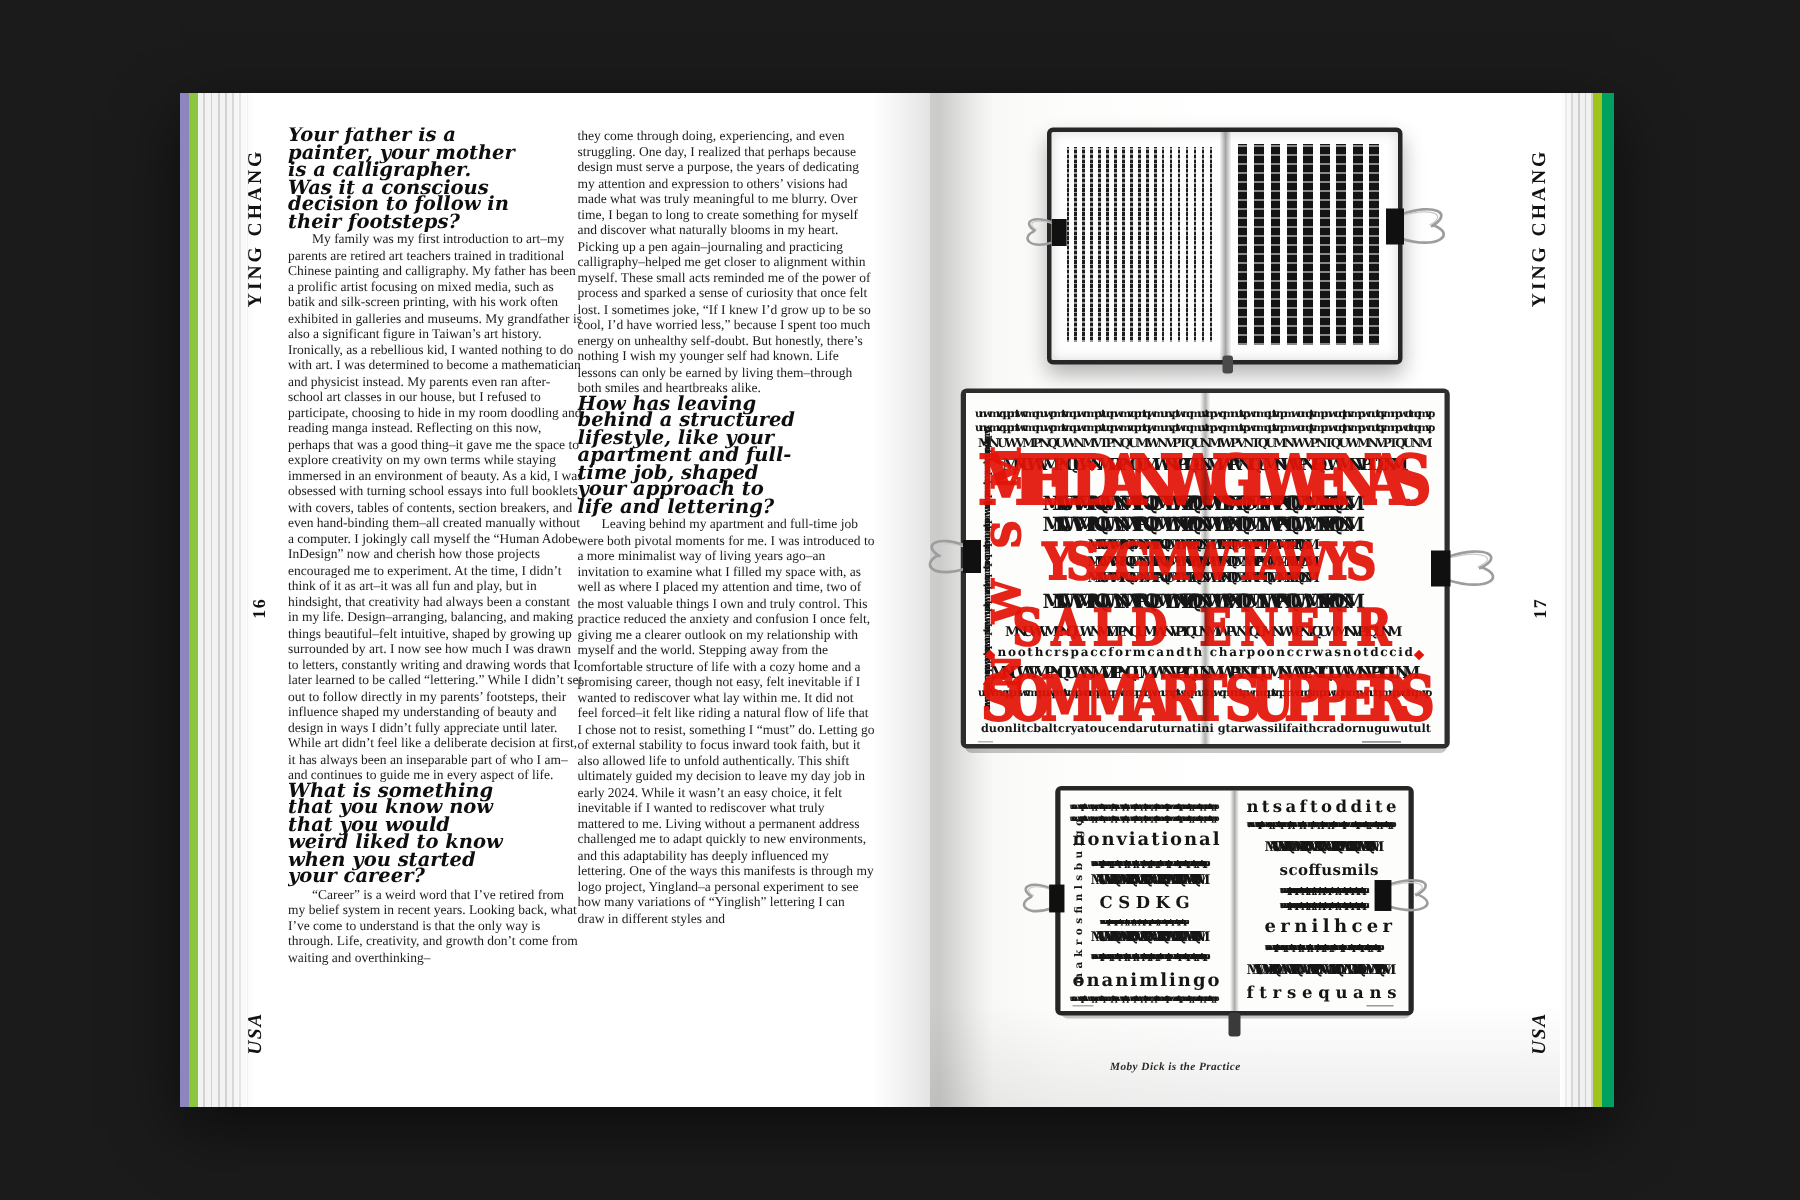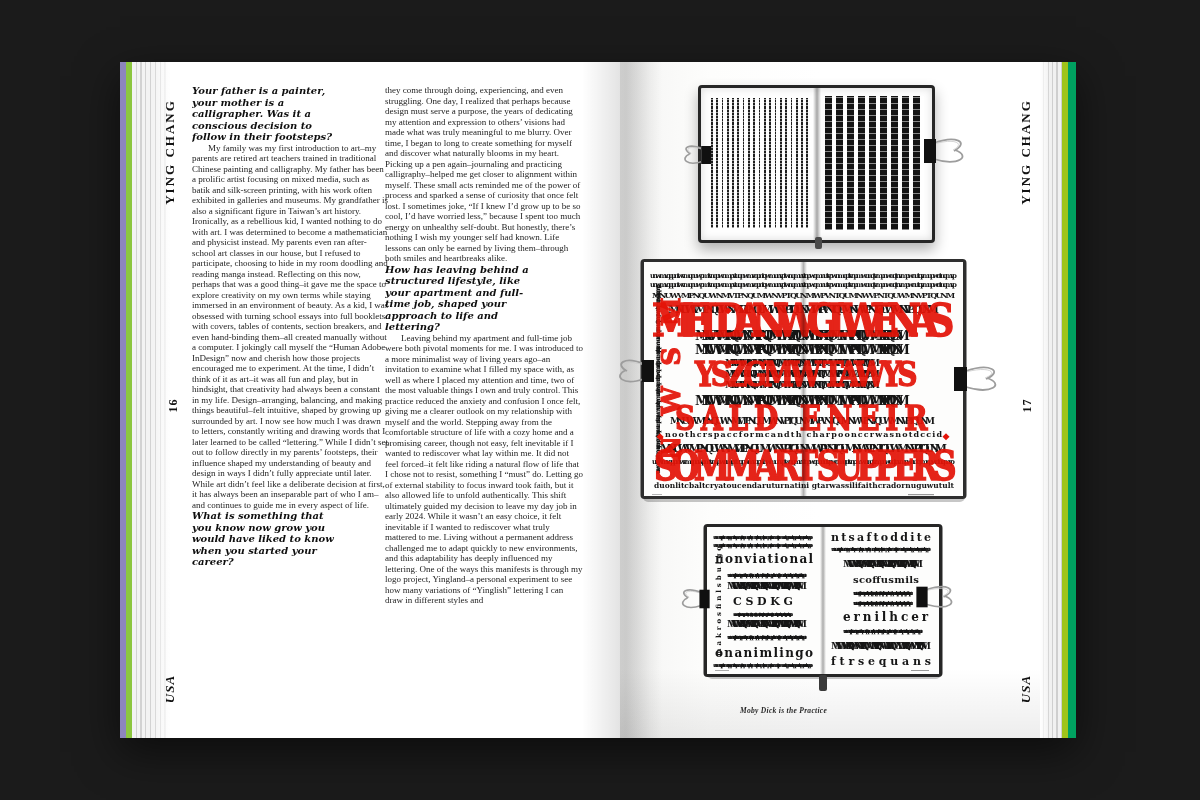--- a/index.html
+++ b/index.html
@@ -23,21 +23,21 @@
   .vt{position:absolute;display:flex;align-items:center;justify-content:center;color:#121212;}
   .vt>span{transform:rotate(-90deg);white-space:nowrap;display:block;}
   .vt-name>span{font-weight:700;font-size:13px;letter-spacing:2px;}
   .vt-num>span{font-weight:700;font-size:12px;letter-spacing:1px;}
   .vt-usa>span{font-weight:700;font-style:italic;font-size:13px;letter-spacing:1px;}
   
   .col{position:absolute;top:23px;width:197px;height:629px;overflow:hidden;
        font-size:9px;line-height:10.5px;color:#1d1d1d;}
   .col p{margin:0;}
   .q{font-family:"DejaVu Serif",serif;font-style:italic;font-weight:700;
-     font-size:10px;line-height:11.5px;width:152px;color:#0e0e0e;margin-bottom:2px;}
+     font-size:13px;line-height:11.5px;width:152px;color:#0e0e0e;margin-bottom:2px;}
   .mt{margin-top:12px;}
   .ind{text-indent:16px;}
   
   .photo{position:absolute;left:500px;top:0;width:420px;height:676px;
       background:linear-gradient(90deg,#e7e7e6 0,#f7f7f6 30px,#fdfdfc 90px,#ffffff 200px);}
   .photo:after{content:"";position:absolute;left:0;right:0;bottom:0;height:70px;
       background:linear-gradient(0deg,rgba(0,0,0,.07),rgba(0,0,0,0));}
   .gutter{position:absolute;left:462px;top:0;width:80px;height:676px;
       background:linear-gradient(90deg,rgba(0,0,0,0),rgba(0,0,0,.10) 45%,rgba(40,40,40,.16) 55%,rgba(0,0,0,0));}
   
@@ -86,21 +86,22 @@
     <div class="vt vt-num" style="left:42px;top:328px;width:22px;height:30px;">
         <span>16</span>
       </div>
     <div class="vt vt-usa" style="left:38px;top:604px;width:24px;height:46px;">
         <span>USA</span>
       </div>
 
     <div class="col" style="left:72px;">
       <p class="q">Your father is a painter, your mother is a calligrapher. Was it a conscious decision to follow in their footsteps?</p>
       <p class="ind">My family was my first introduction to art–my parents are retired art teachers trained in traditional Chinese painting and calligraphy. My father has been a prolific artist focusing on mixed media, such as batik and silk-screen printing, with his work often exhibited in galleries and museums. My grandfather is also a significant figure in Taiwan’s art history. Ironically, as a rebellious kid, I wanted nothing to do with art. I was determined to become a mathematician and physicist instead. My parents even ran after-school art classes in our house, but I refused to participate, choosing to hide in my room doodling and reading manga instead. Reflecting on this now, perhaps that was a good thing–it gave me the space to explore creativity on my own terms while staying immersed in an environment of beauty. As a kid, I was obsessed with turning school essays into full booklets with covers, tables of contents, section breakers, and even hand-binding them–all created manually without a computer. I jokingly call myself the “Human Adobe InDesign” now and cherish how those projects encouraged me to experiment. At the time, I didn’t think of it as art–it was all fun and play, but in hindsight, that creativity had always been a constant in my life. Design–arranging, balancing, and making things beautiful–felt intuitive, shaped by growing up surrounded by art. I now see how much I was drawn to letters, constantly writing and drawing words that I later learned to be called “lettering.” While I didn’t set out to follow directly in my parents’ footsteps, their influence shaped my understanding of beauty and design in ways I didn’t fully appreciate until later. While art didn’t feel like a deliberate decision at first, it has always been an inseparable part of who I am–and continues to guide me in every aspect of life.</p>
-      <p class="q mt">What is something that you know now grow you would have liked to know when you started your career?</p>
+      <p class="q mt">What is something that you know now that you would weird liked to know when you started your career?</p>
+      <p class="ind">“Career” is a weird word that I’ve retired from my belief system in recent years. Looking back, what I’ve come to understand is that the only way is through. Life, creativity, and growth don’t come from waiting and overthinking–</p>
     </div>
     <div class="col" style="left:265px;width:198px;">
       <p>they come through doing, experiencing, and even struggling. One day, I realized that perhaps because design must serve a purpose, the years of dedicating my attention and expression to others’ visions had made what was truly meaningful to me blurry. Over time, I began to long to create something for myself and discover what naturally blooms in my heart. Picking up a pen again–journaling and practicing calligraphy–helped me get closer to alignment within myself. These small acts reminded me of the power of process and sparked a sense of curiosity that once felt lost. I sometimes joke, “If I knew I’d grow up to be so cool, I’d have worried less,” because I spent too much energy on unhealthy self-doubt. But honestly, there’s nothing I wish my younger self had known. Life lessons can only be earned by living them–through both smiles and heartbreaks alike.</p>
       <p class="q mt">How has leaving behind a structured lifestyle, like your apartment and full-time job, shaped your approach to life and lettering?</p>
       <p class="ind">Leaving behind my apartment and full-time job were both pivotal moments for me. I was introduced to a more minimalist way of living years ago–an invitation to examine what I filled my space with, as well as where I placed my attention and time, two of the most valuable things I own and truly control. This practice reduced the anxiety and confusion I once felt, giving me a clearer outlook on my relationship with myself and the world. Stepping away from the comfortable structure of life with a cozy home and a promising career, though not easy, felt inevitable if I wanted to rediscover what lay within me. It did not feel forced–it felt like riding a natural flow of life that I chose not to resist, something I “must” do. Letting go of external stability to focus inward took faith, but it also allowed life to unfold authentically. This shift ultimately guided my decision to leave my day job in early 2024. While it wasn’t an easy choice, it felt inevitable if I wanted to rediscover what truly mattered to me. Living without a permanent address challenged me to adapt quickly to new environments, and this adaptability has deeply influenced my lettering. One of the ways this manifests is through my logo project, Yingland–a personal experiment to see how many variations of “Yinglish” lettering I can draw in different styles and</p>
     </div>
 
     <div class="photo"></div>
     <div class="gutter"></div>
 

